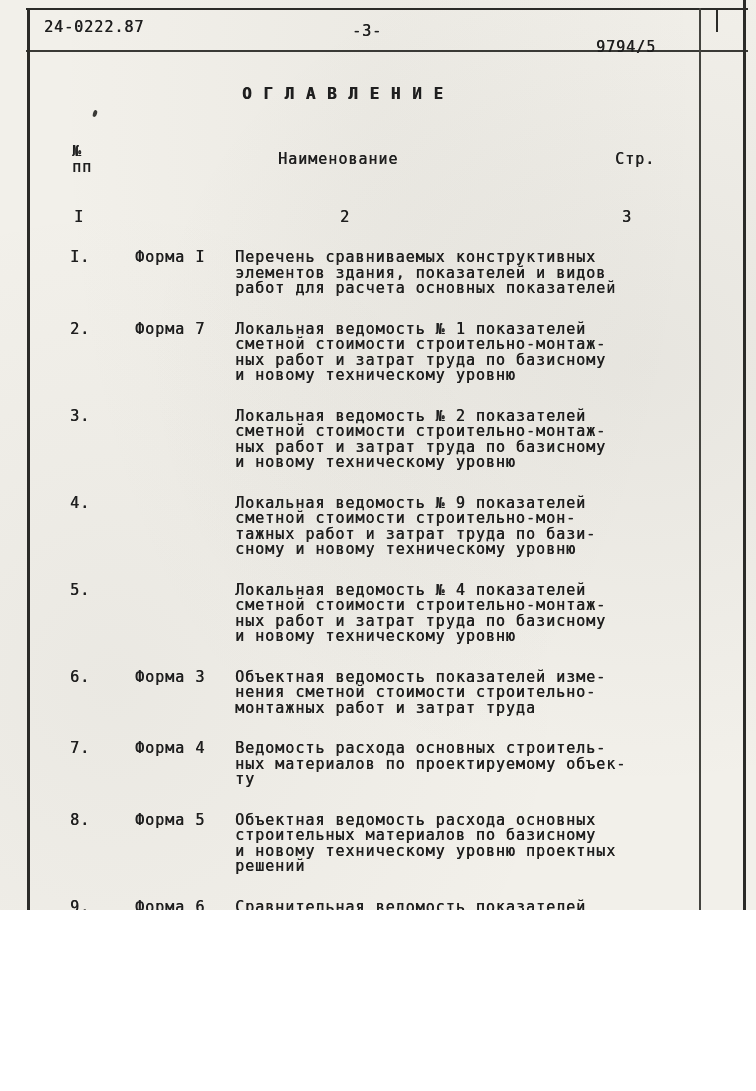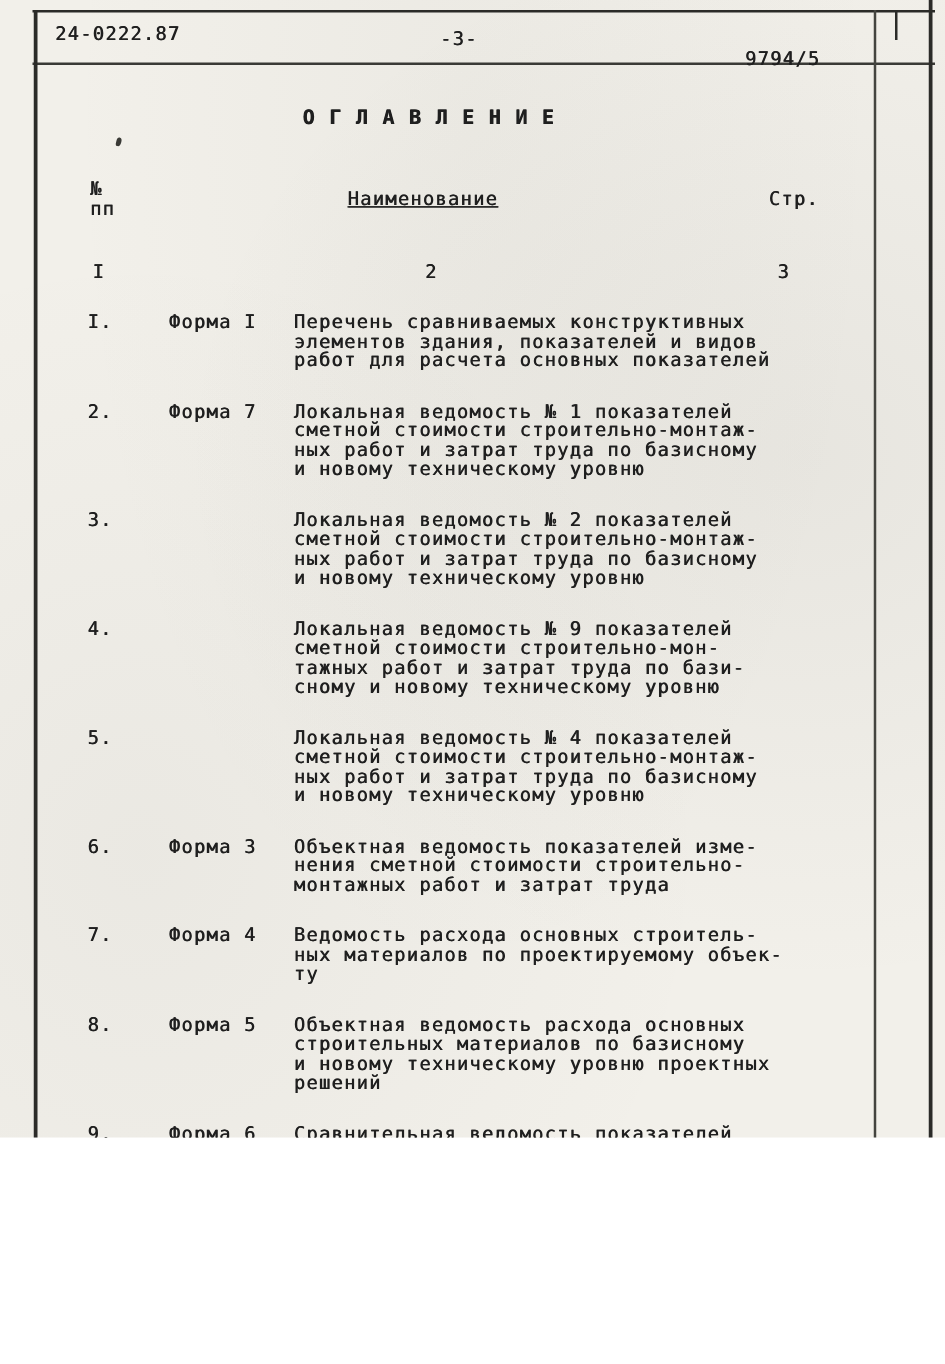--- a/index.html
+++ b/index.html
@@ -57,21 +57,21 @@
   .doc-num  { position: absolute; left: 44px;  top: 20px; font-size: 15px; }
   .pg-num   { position: absolute; left: 352px; top: 24px; font-size: 15px; }
   .doc-code { position: absolute; left: 596px; top: 28px; font-size: 15px; margin-top: 12px; }
   
   .title {
     position: absolute; left: 242px; top: 86px;
     font-size: 16px; font-weight: bold; text-align: center;
   }
   
   .c-num-h  { position: absolute; left: 72px;  top: 144px; }
-  .c-name-h { position: absolute; left: 278px; top: 152px; text-decoration: underline; }
+  .c-name-h { position: absolute; left: 278px; top: 152px; }
   .c-page-h { position: absolute; left: 615px; top: 152px; }
   
   .ci-num  { position: absolute; left: 74px;  top: 210px; }
   .ci-name { position: absolute; left: 340px; top: 210px; }
   .ci-page { position: absolute; left: 622px; top: 210px; }
   
   .rows {
     position: absolute; left: 70px; top: 250px; right: 42px;
     display: flex; flex-direction: column; gap: 25px;
   }

